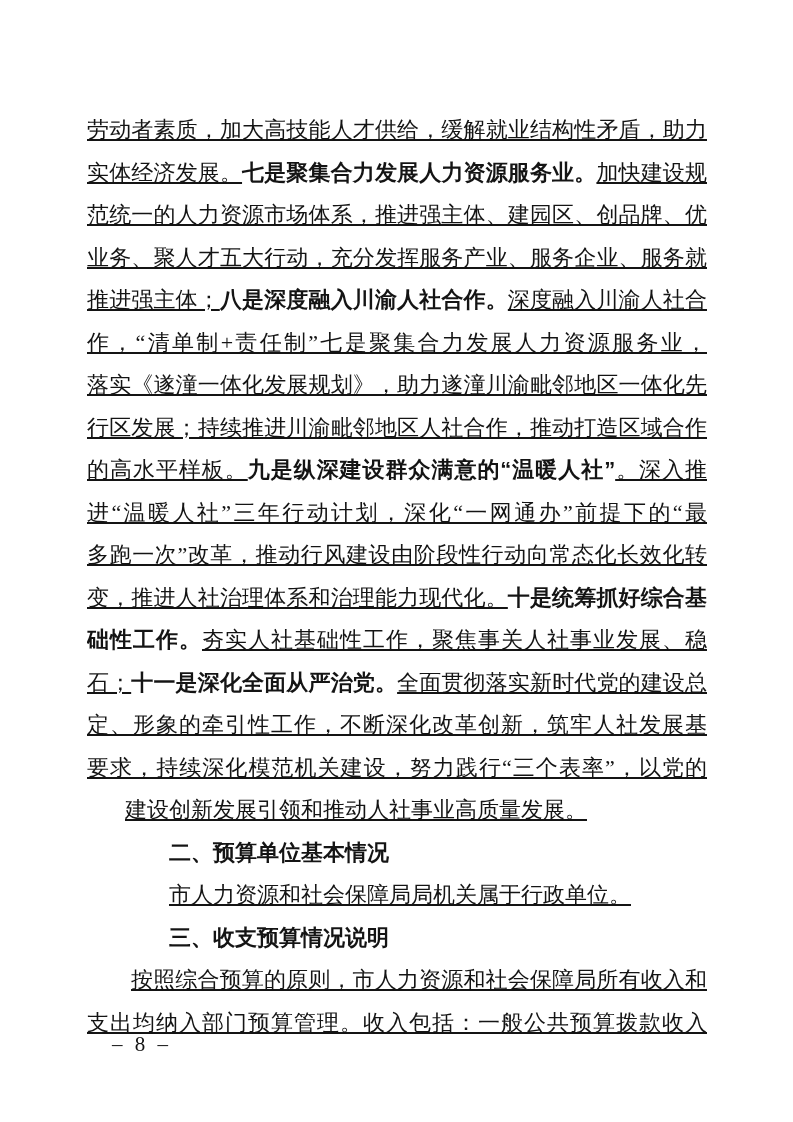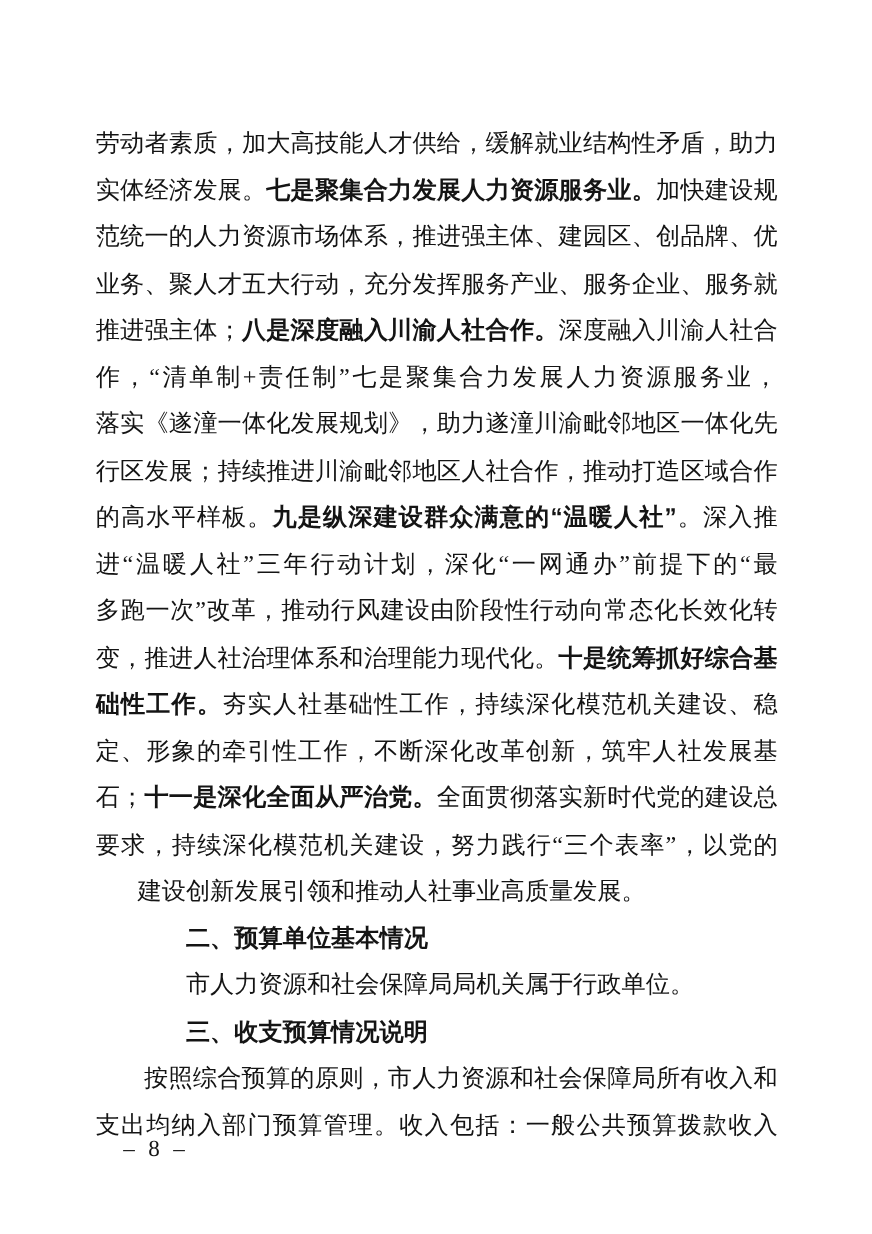--- a/index.html
+++ b/index.html
@@ -31,20 +31,21 @@
   }
   .line.l {
     text-align: left;
     text-align-last: left;
     margin-left: 38px;
   }
   .line.ind { text-indent: 44px; }
   .r {
     font-family: "Liberation Serif", "DejaVu Serif", serif;
     font-weight: 400;
+    text-decoration: underline;
   }
   .b {
     font-family: "Liberation Sans", "DejaVu Sans", sans-serif;
     font-weight: 700;
   }
   .footer {
     position: absolute;
     left: 112px;
     top: 1032px;
     font-size: 21px;
@@ -64,23 +65,23 @@
       <div class="line j"><span class="r">范统一的人力资源市场体系，推进强主体、建园区、创品牌、优</span></div>
       <div class="line j"><span class="r">业务、聚人才五大行动，充分发挥服务产业、服务企业、服务就</span></div>
       <div class="line j"><span class="r">推进强主体；</span><span class="b">八是深度融入川渝人社合作。</span><span class="r">深度融入川渝人社合</span></div>
       <div class="line j"><span class="r">作，“清单制+责任制”七是聚集合力发展人力资源服务业，</span></div>
       <div class="line j"><span class="r">落实《遂潼一体化发展规划》，助力遂潼川渝毗邻地区一体化先</span></div>
       <div class="line j"><span class="r">行区发展；持续推进川渝毗邻地区人社合作，推动打造区域合作</span></div>
       <div class="line j"><span class="r">的高水平样板。</span><span class="b">九是纵深建设群众满意的“温暖人社”</span><span class="r">。深入推</span></div>
       <div class="line j"><span class="r">进“温暖人社”三年行动计划，深化“一网通办”前提下的“最</span></div>
       <div class="line j"><span class="r">多跑一次”改革，推动行风建设由阶段性行动向常态化长效化转</span></div>
       <div class="line j"><span class="r">变，推进人社治理体系和治理能力现代化。</span><span class="b">十是统筹抓好综合基</span></div>
-      <div class="line j"><span class="b">础性工作。</span><span class="r">夯实人社基础性工作，持续深化模范机关建设、稳</span></div>
+      <div class="line j"><span class="b">础性工作。</span><span class="r">夯实人社基础性工作，聚焦事关人社事业发展、稳</span></div>
+      <div class="line j"><span class="r">石；</span><span class="b">十一是深化全面从严治党。</span><span class="r">全面贯彻落实新时代党的建设总</span></div>
       <div class="line j"><span class="r">定、形象的牵引性工作，不断深化改革创新，筑牢人社发展基</span></div>
-      <div class="line j"><span class="r">石；</span><span class="b">十一是深化全面从严治党。</span><span class="r">全面贯彻落实新时代党的建设总</span></div>
       <div class="line j"><span class="r">要求，持续深化模范机关建设，努力践行“三个表率”，以党的</span></div>
       <div class="line l"><span class="r">建设创新发展引领和推动人社事业高质量发展。</span></div>
       <div class="line l ind"><span class="b">二、预算单位基本情况</span></div>
       <div class="line l ind"><span class="r">市人力资源和社会保障局局机关属于行政单位。</span></div>
       <div class="line l ind"><span class="b">三、收支预算情况说明</span></div>
       <div class="line j ind"><span class="r">按照综合预算的原则，市人力资源和社会保障局所有收入和</span></div>
       <div class="line j"><span class="r">支出均纳入部门预算管理。收入包括：一般公共预算拨款收入</span></div>
     </div>
   <div class="footer">– 8 –</div>
 </div>

